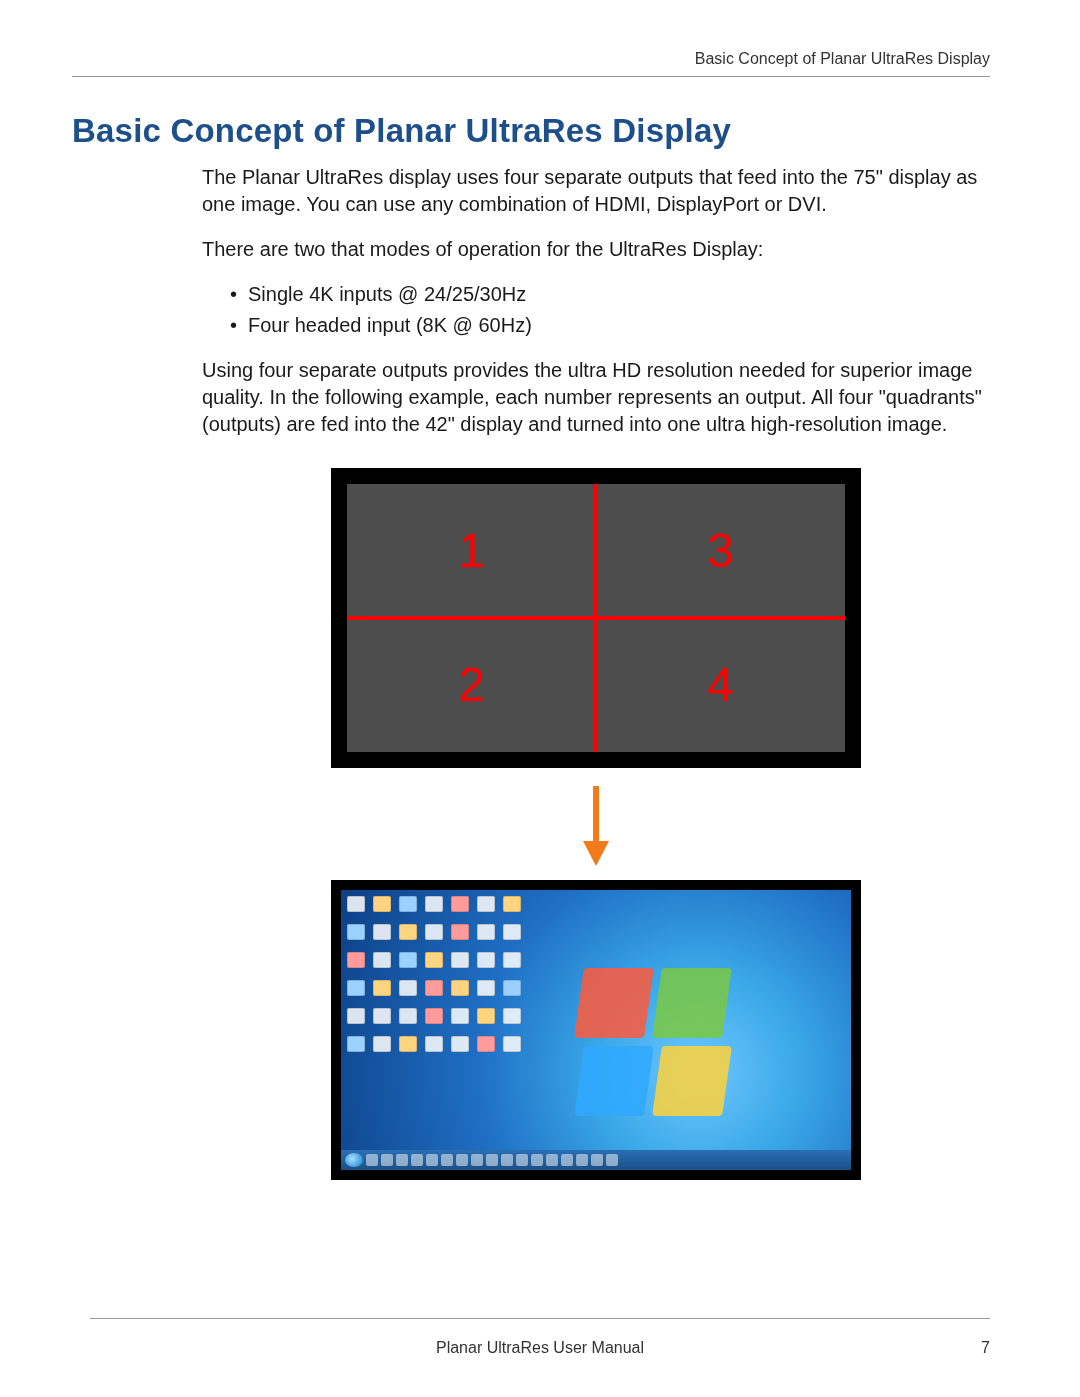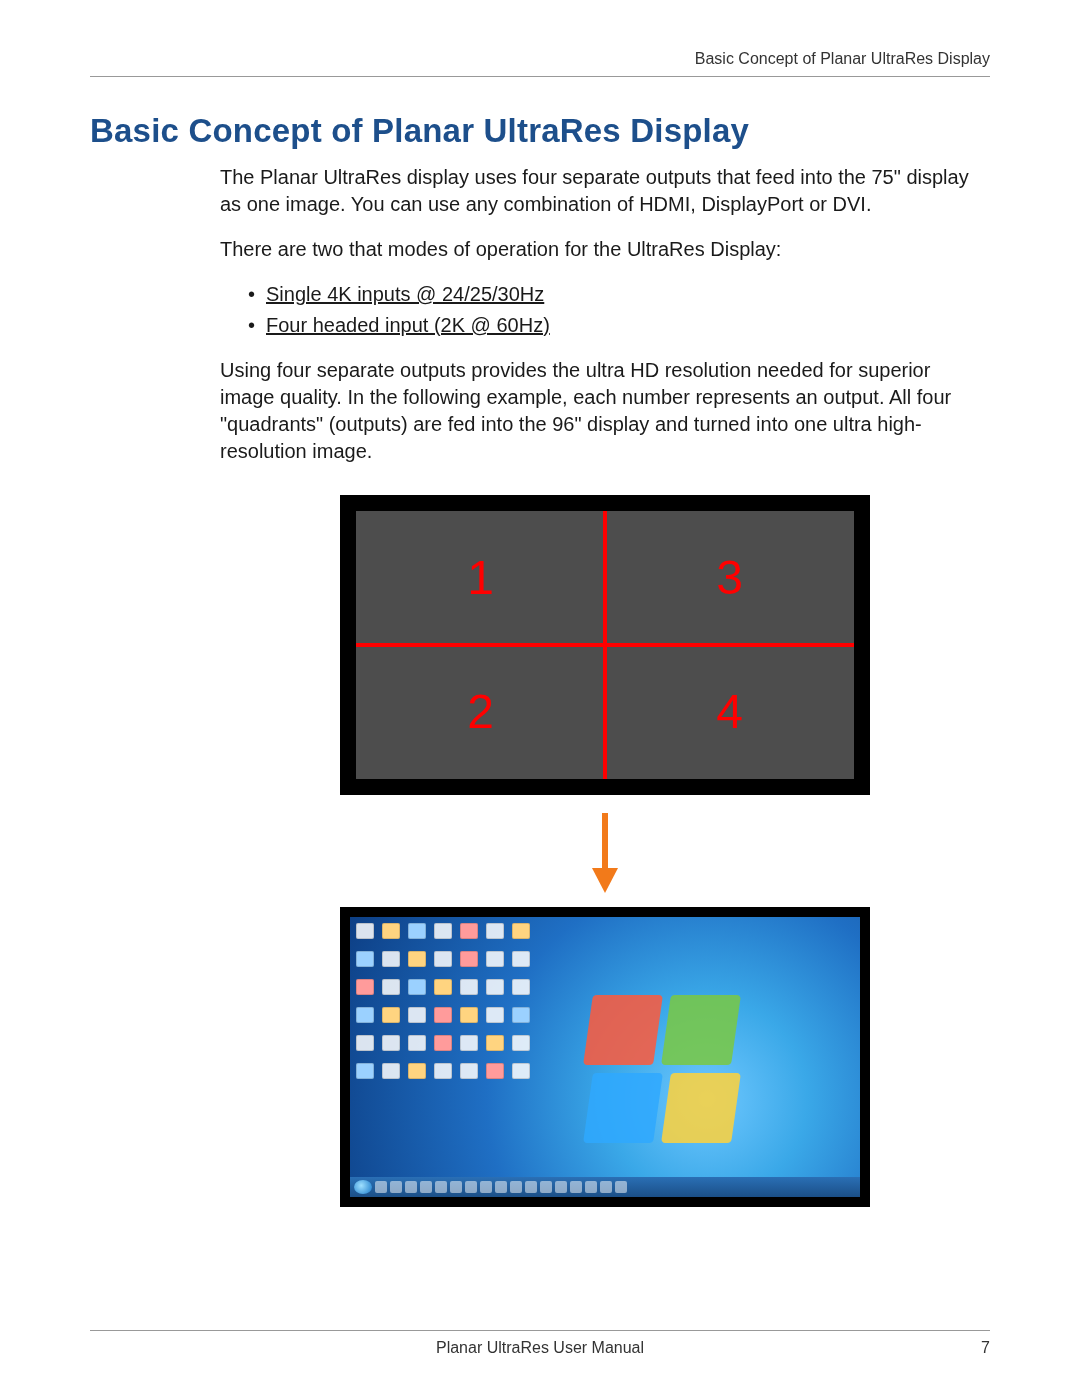--- a/index.html
+++ b/index.html
@@ -6,21 +6,21 @@
   body{
     width:1080px;
     height:1397px;
     background:#fff;
     font-family:"Segoe UI","Myriad Pro",Arial,sans-serif;
     color:#222;
     position:relative;
     box-sizing:border-box;
   }
   .page{
-    padding:50px 90px 0 90px;
+    padding:50px 90px 0 72px;
   }
   .running-head{
     text-align:right;
     font-size:16px;
     color:#333;
     padding-bottom:8px;
     border-bottom:1px solid #999;
     margin-bottom:35px;
   }
   h1.title{
@@ -35,21 +35,20 @@
     margin-left:130px;
     font-size:20px;
     line-height:1.35;
     color:#1a1a1a;
   }
   .body-col p{margin:0 0 18px 0;}
   ul.modes{
     list-style:none;
     margin:0 0 18px 0;
     padding:0 0 0 28px;
-    text-decoration:underline;
   }
   ul.modes li{
     position:relative;
     padding-left:18px;
     margin-bottom:4px;
   }
   ul.modes li::before{
     content:"•";
     position:absolute;
     left:0;
@@ -141,43 +140,43 @@
     background:radial-gradient(circle at 40% 40%, #9fe0ff, #1778c9);
   }
   .tb-item{width:12px;height:12px;background:rgba(255,255,255,0.5);border-radius:2px;}
   .tb-spacer{flex:1;}
   .tb-clock{font-size:7px;color:#e8f3ff;white-space:nowrap;margin-right:4px;}
   
   .footer{
     position:absolute;
     left:90px;right:90px;bottom:40px;
     border-top:1px solid #999;
-    padding-top:8px;
+    padding-top:20px;
     font-size:16px;color:#333;
     display:flex;justify-content:space-between;
   }
   .footer .ft-center{position:absolute;left:0;right:0;text-align:center;}
   .footer .ft-right{margin-left:auto;z-index:1;}
 </style>
 </head>
 <body>
 
 <div class="page">
   <div class="running-head">Basic Concept of Planar UltraRes Display</div>
 
   <h1 class="title">Basic Concept of Planar UltraRes Display</h1>
 
   <div class="body-col">
     <p>The Planar UltraRes display uses four separate outputs that feed into the 75" display as one image. You can use any combination of HDMI, DisplayPort or DVI.</p>
     <p>There are two that modes of operation for the UltraRes Display:</p>
     <ul class="modes">
       <li>Single 4K inputs @ 24/25/30Hz</li>
-      <li>Four headed input (2K @ 60Hz)</li>
+      <li>Four headed input (8K @ 60Hz)</li>
     </ul>
-    <p>Using four separate outputs provides the ultra HD resolution needed for superior image quality. In the following example, each number represents an output. All four "quadrants" (outputs) are fed into the 96" display and turned into one ultra high-resolution image.</p>
+    <p>Using four separate outputs provides the ultra HD resolution needed for superior image quality. In the following example, each number represents an output. All four "quadrants" (outputs) are fed into the 42" display and turned into one ultra high-resolution image.</p>
 
     <div class="figure-stack">
 
       <div class="tv-quad">
         <div class="quad-inner">
           <div class="quad-cell">1</div>
           <div class="quad-cell">3</div>
           <div class="quad-cell">2</div>
           <div class="quad-cell">4</div>
           <div class="line-v"></div>

